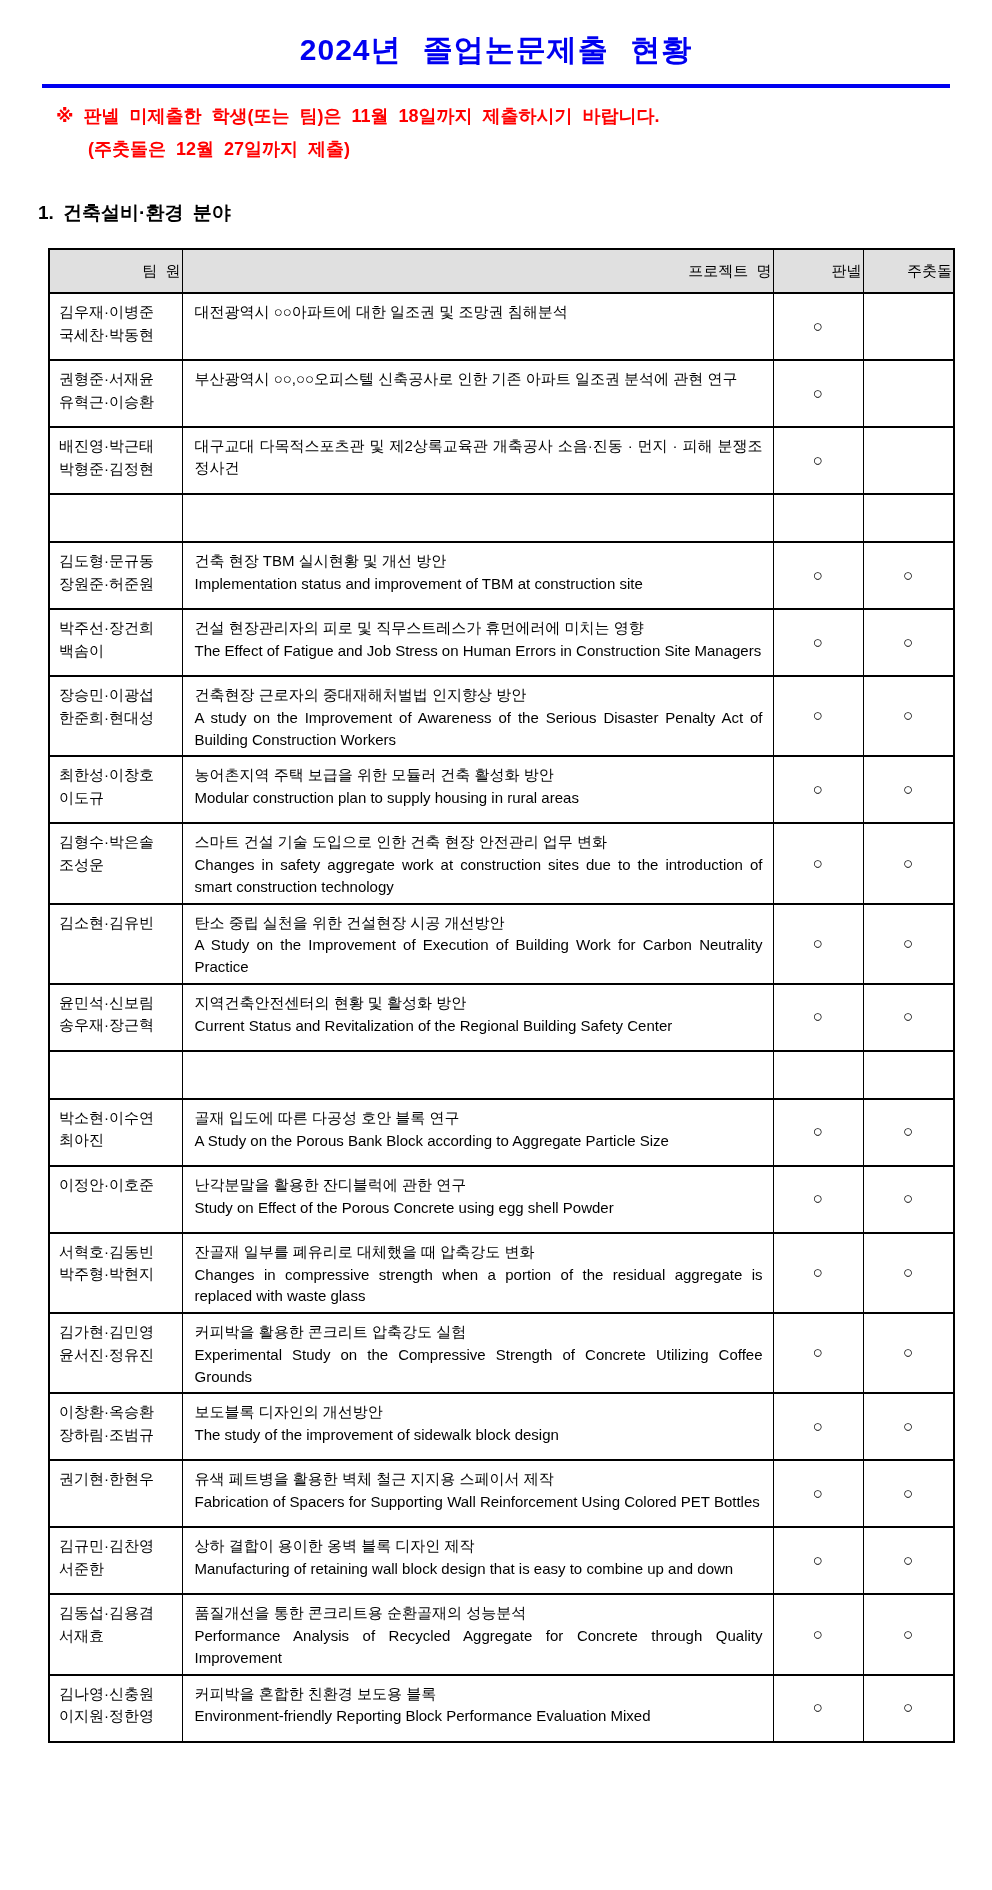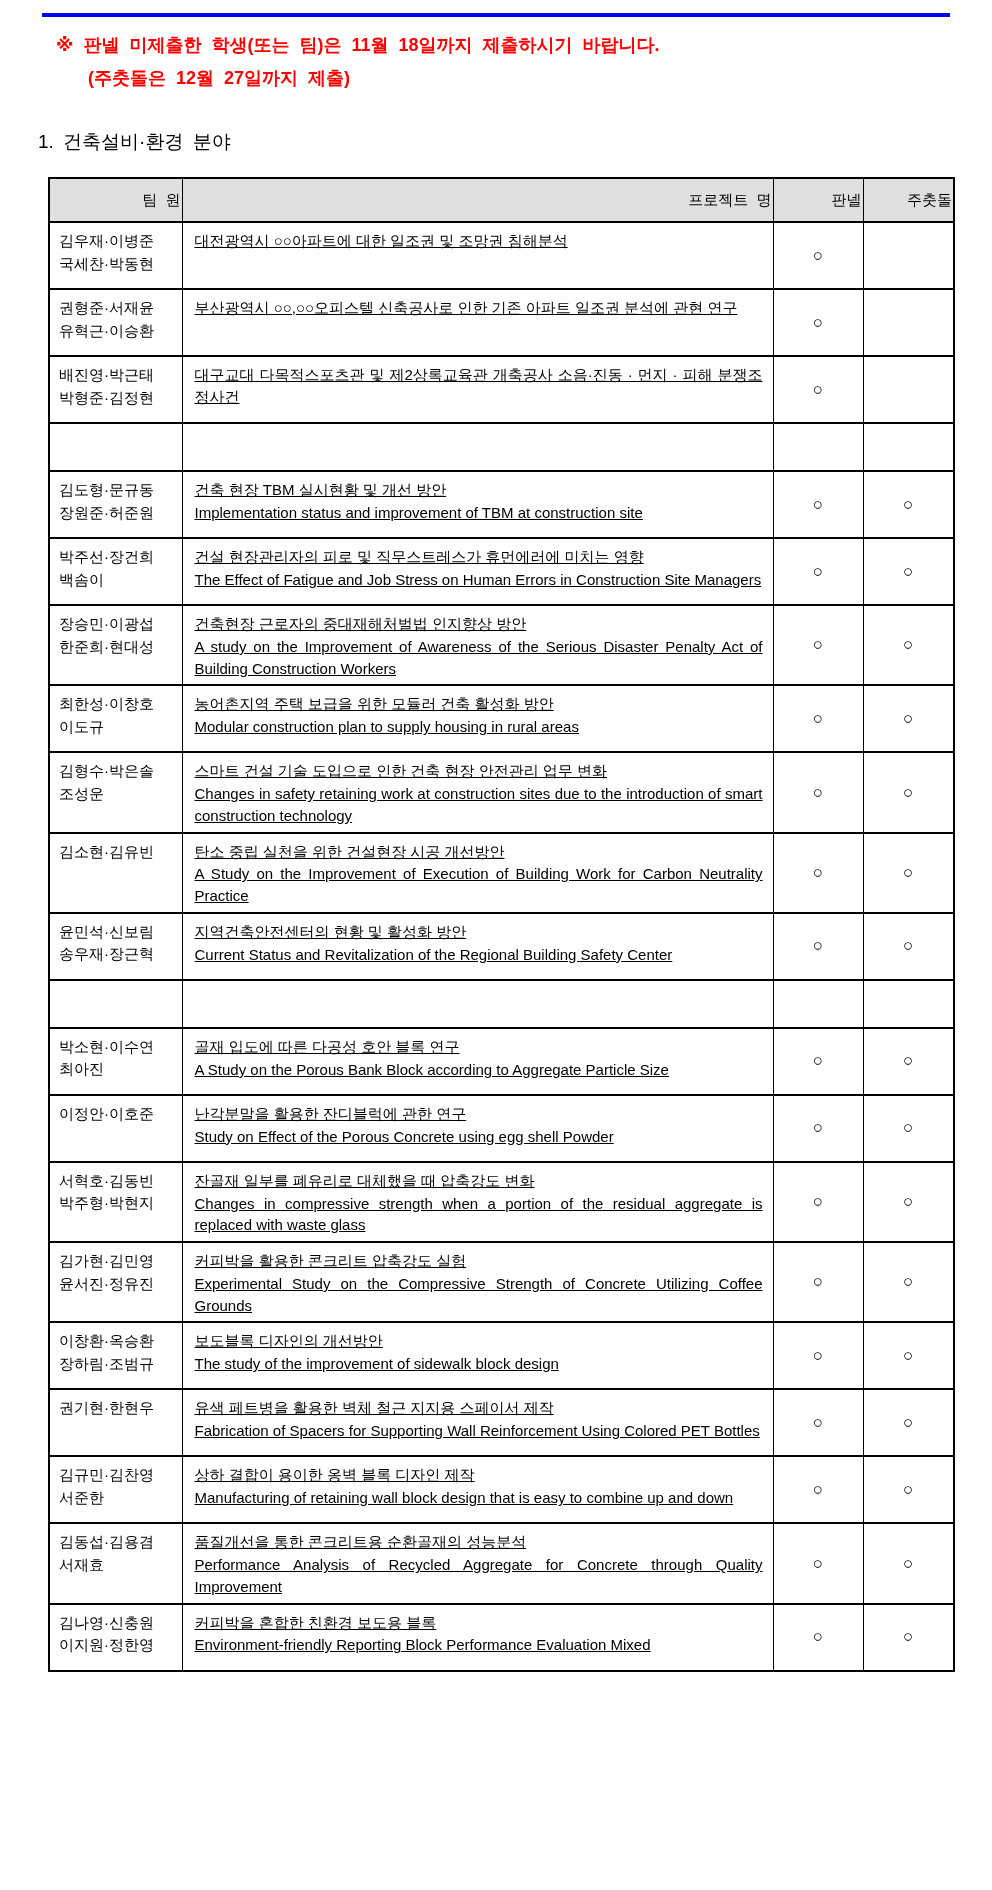--- a/index.html
+++ b/index.html
@@ -24,21 +24,21 @@
   }
   .notice {
     color: #ff0000; font-weight: bold;
     font-size: 18px; line-height: 1.2;
     margin: 18px 40px 0 56px;
     word-spacing: 5px;
   }
   .notice.second { margin: 11px 40px 8px 88px; }
 
   .section-title {
-    font-size: 19px; font-weight: normal;
+    font-size: 19px; font-weight: bold;
     margin: 40px 16px 0 38px;
     word-spacing: 4px;
   }
 
   table.submission {
     border-collapse: collapse;
     table-layout: fixed;
     margin: 22px 0 0 48px;
     border: 2px solid #000;
   }
@@ -63,33 +63,33 @@
     vertical-align: top;
     padding: 7px 4px 4px 9px;
     font-size: 15px; line-height: 1.5;
     white-space: nowrap;
   }
   td.project-cell {
     vertical-align: top;
     padding: 7px 10px 5px 12px;
     font-size: 15px; line-height: 1.45;
     text-align: justify;
-    text-decoration: underline;
   }
   td.project-cell .en { margin-top: 1px; }
   td.check-cell {
     text-align: center;
     vertical-align: middle;
     font-size: 17px;
   }
 </style>
 </head>
 <body>
 
 <div class="page">
+  <h1 class="title">2024년 졸업논문제출 현황</h1>
   <div class="rule"></div>
   <div class="notice">※ 판넬 미제출한 학생(또는 팀)은 11월 18일까지 제출하시기 바랍니다.</div>
   <div class="notice second">(주춧돌은 12월 27일까지 제출)</div>
   <div class="section-title">1. 건축설비·환경 분야</div>
 
   <table class="submission">
     <colgroup>
       <col style="width:133px">
       <col style="width:591px">
       <col style="width:90px">
@@ -191,21 +191,21 @@
           <td class="check-cell"><span>○</span></td>
           <td class="check-cell"><span>○</span></td>
         </tr>
         <tr class="row">
           <td class="team-cell">
             <div>김형수·박은솔</div>
             <div>조성운</div>
           </td>
           <td class="project-cell">
             <div class="kr">스마트 건설 기술 도입으로 인한 건축 현장 안전관리 업무 변화</div>
-            <div class="en">Changes in safety retaining work at construction sites due to the introduction of smart construction technology</div>
+            <div class="en">Changes in safety aggregate work at construction sites due to the introduction of smart construction technology</div>
           </td>
           <td class="check-cell"><span>○</span></td>
           <td class="check-cell"><span>○</span></td>
         </tr>
         <tr class="row">
           <td class="team-cell">
             <div>김소현·김유빈</div>
           </td>
           <td class="project-cell">
             <div class="kr">탄소 중립 실천을 위한 건설현장 시공 개선방안</div>

